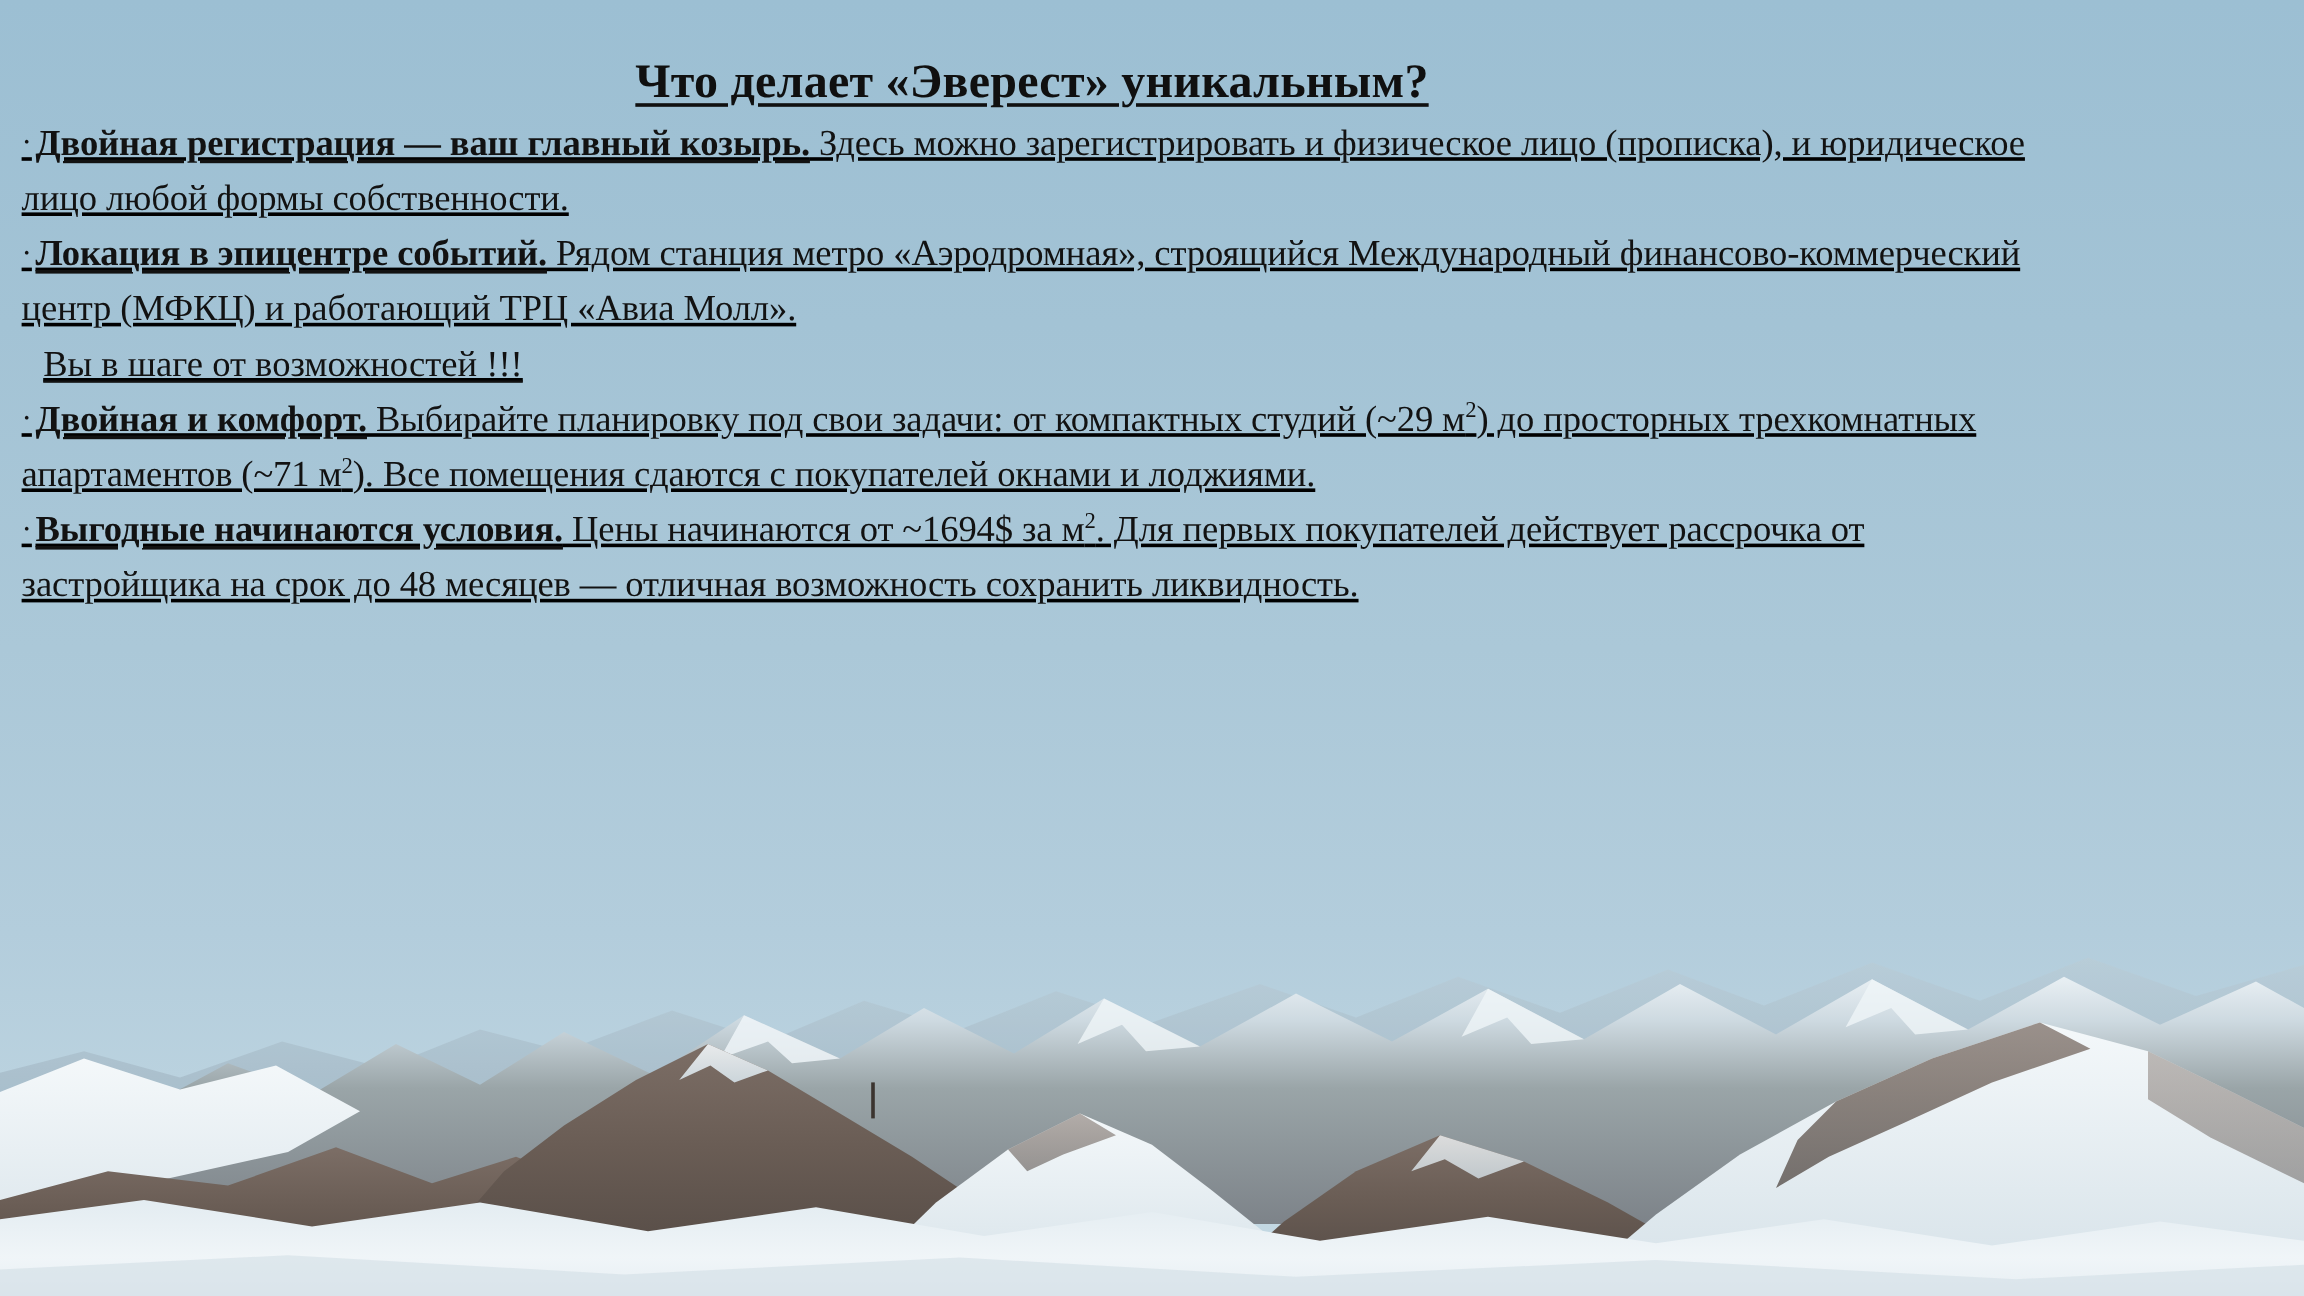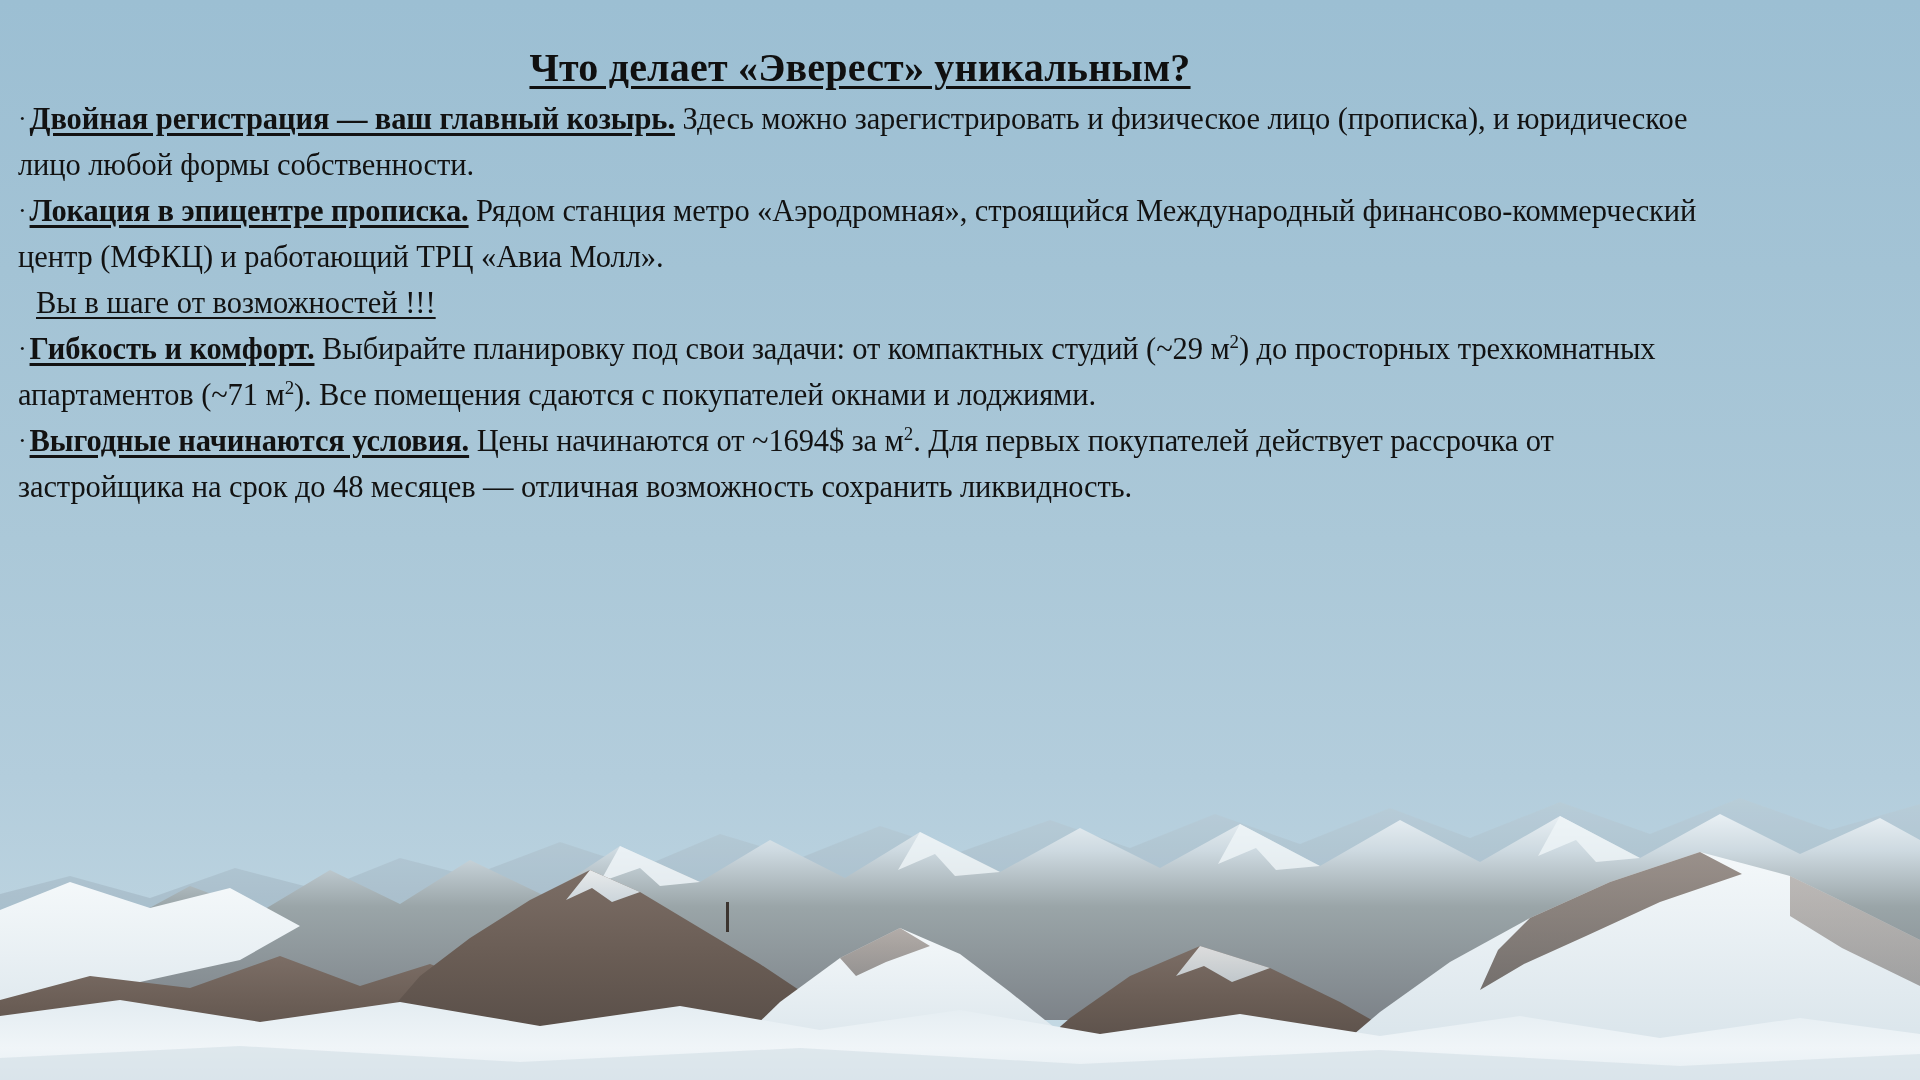--- a/index.html
+++ b/index.html
@@ -71,20 +71,21 @@
     text-decoration-thickness: 3px;
     text-underline-offset: 5px;
     margin: 44px 0 6px 0;
     letter-spacing: .2px;
   }
 
   .bullets {
     margin: 0;
     padding: 0 22px 0 18px;
     list-style: none;
+    text-decoration: underline;
   }
 
   .bullet {
     font-size: 30.5px;
     line-height: 1.495;
     color: #121212;
     margin: 0 0 1px 0;
     text-indent: 0;
     letter-spacing: -0.1px;
   }
@@ -225,30 +226,30 @@
 
     <h1 class="slide-title">Что делает «Эверест» уникальным?</h1>
 
     <div class="bullets">
 
       <p class="bullet">
         <span class="dot">·</span><span class="lead">Двойная регистрация — ваш главный козырь.</span><span> Здесь можно зарегистрировать и физическое лицо (прописка), и юридическое лицо любой формы собственности.</span>
       </p>
 
       <p class="bullet">
-        <span class="dot">·</span><span class="lead">Локация в эпицентре прописка.</span><span> Рядом станция метро «Аэродромная», строящийся Международный финансово-коммерческий центр (МФКЦ) и работающий ТРЦ «Авиа Молл».</span>
+        <span class="dot">·</span><span class="lead">Локация в эпицентре событий.</span><span> Рядом станция метро «Аэродромная», строящийся Международный финансово-коммерческий центр (МФКЦ) и работающий ТРЦ «Авиа Молл».</span>
       </p>
 
       <p class="standalone">
         <span class="plain-underline">Вы в шаге от возможностей !!!</span>
       </p>
 
 
       <p class="bullet">
-        <span class="dot">·</span><span class="lead">Гибкость и комфорт.</span><span> Выбирайте планировку под свои задачи: от компактных студий (~29 м</span><sup>2</sup><span>) до просторных трехкомнатных апартаментов (~71 м</span><sup>2</sup><span>). Все помещения сдаются с покупателей окнами и лоджиями.</span>
+        <span class="dot">·</span><span class="lead">Двойная и комфорт.</span><span> Выбирайте планировку под свои задачи: от компактных студий (~29 м</span><sup>2</sup><span>) до просторных трехкомнатных апартаментов (~71 м</span><sup>2</sup><span>). Все помещения сдаются с покупателей окнами и лоджиями.</span>
       </p>
 
       <p class="bullet">
         <span class="dot">·</span><span class="lead">Выгодные начинаются условия.</span><span> Цены начинаются от ~1694$ за м</span><sup>2</sup><span>. Для первых покупателей действует рассрочка от застройщика на срок до 48 месяцев — отличная возможность сохранить ликвидность.</span>
       </p>
 
     </div>
   </div>
 </div>
 

